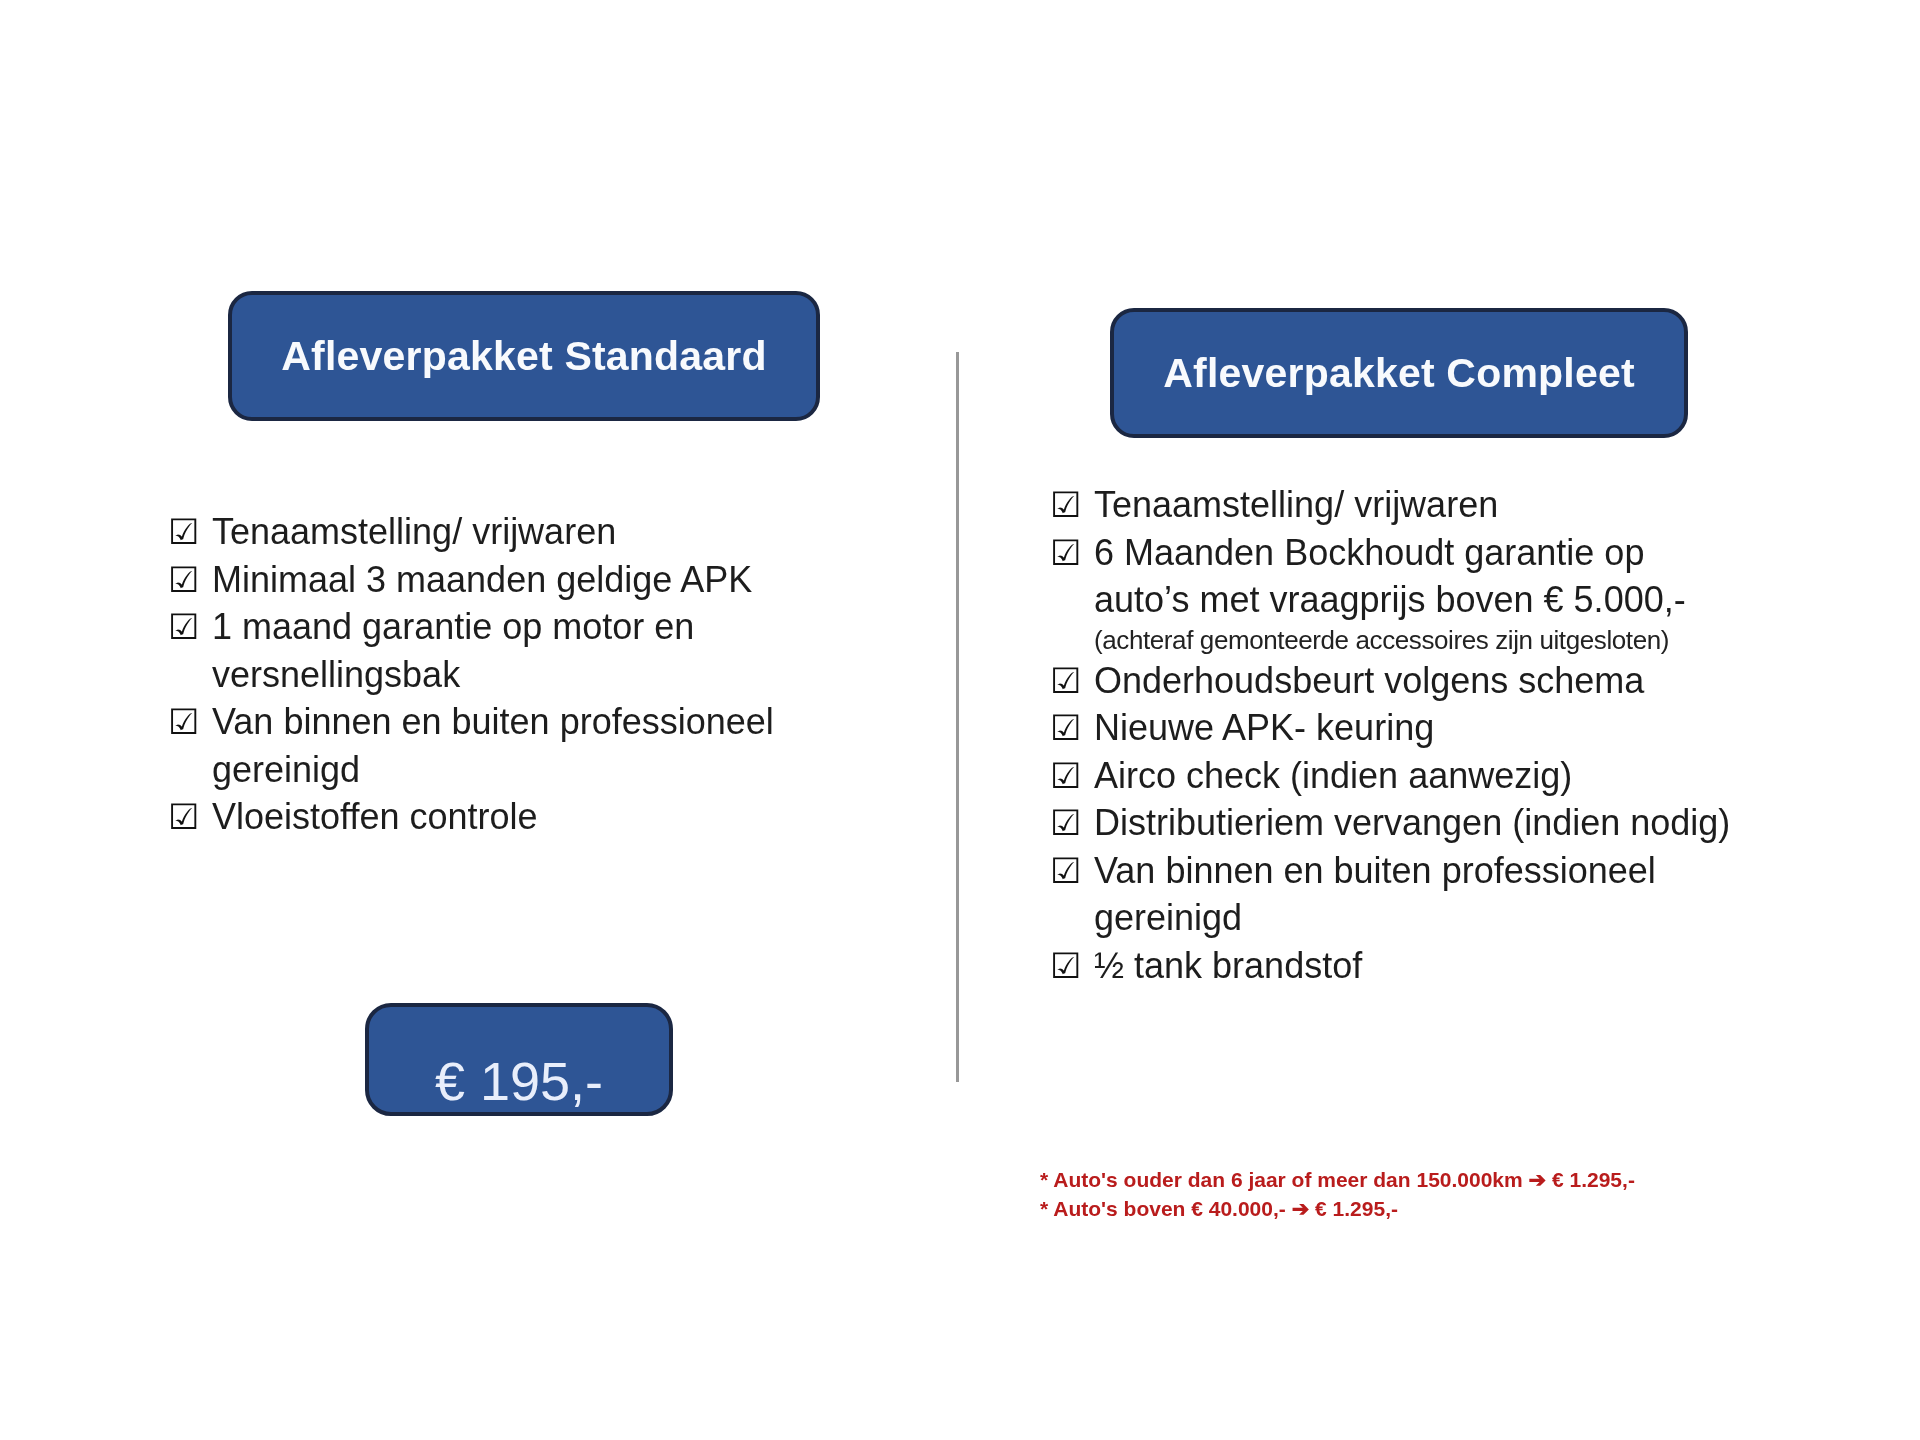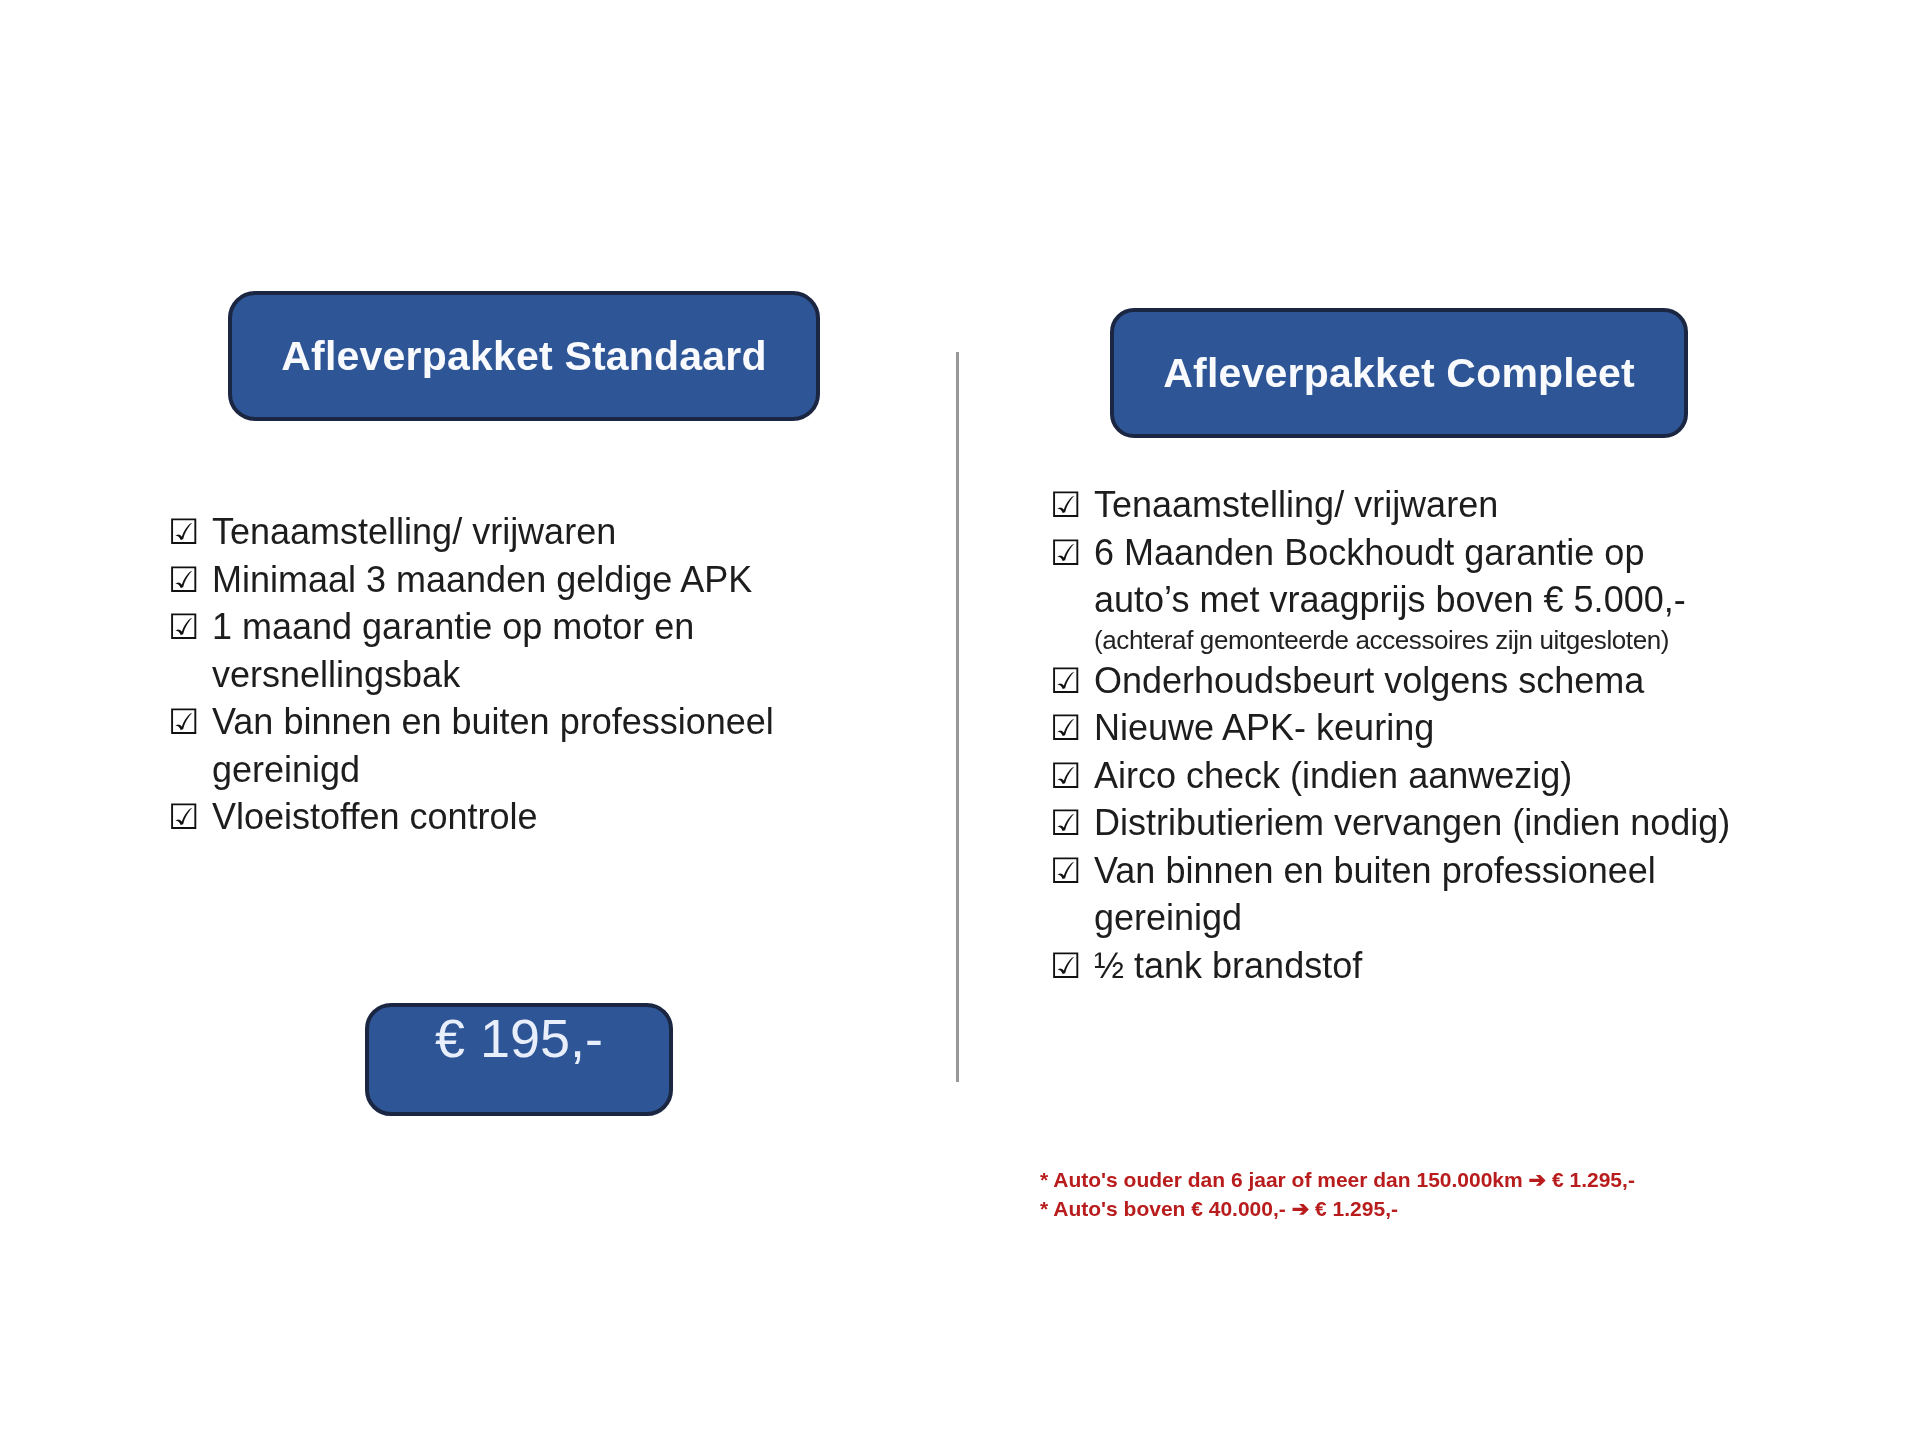--- a/index.html
+++ b/index.html
@@ -22,21 +22,21 @@
     border-radius: 24px;
     display: flex;
     align-items: center;
     justify-content: center;
     color: #f8fafd;
     font-weight: bold;
     font-size: 41px;
     letter-spacing: 0.2px;
     box-sizing: border-box;
   }
-  #hdr-left  { left: 228px;  top: 291px; width: 592px; height: 130px; border-radius: 27px; }
+  #hdr-left  { left: 228px;  top: 291px; width: 592px; height: 130px; }
   #hdr-right { left: 1110px; top: 292px; width: 578px; height: 130px; margin-top: 16px; }
 
   .list { position: absolute; }
   #list-left  { left: 168px;  top: 508px; }
   #list-right { left: 1050px; top: 481px; }
 
   .row {
     height: 47.5px;
     line-height: 47.5px;
     font-size: 36px;
@@ -57,21 +57,21 @@
     letter-spacing: -0.4px;
     color: #222222;
   }
 
   .price-box {
     position: absolute;
     background: #2e5595;
     border: 4px solid #1b2742;
     border-radius: 26px;
     display: flex;
-    align-items: flex-start;
+    align-items: flex-end;
     justify-content: center;
     color: #e8eefb;
     font-size: 54px;
     box-sizing: border-box;
   }
   #price-left  { left: 365px;  top: 1003px; width: 308px; height: 113px; }
   #price-right { left: 1217px; top: 1003px; width: 272px; height: 113px; }
 
   #divider {
     position: absolute;

